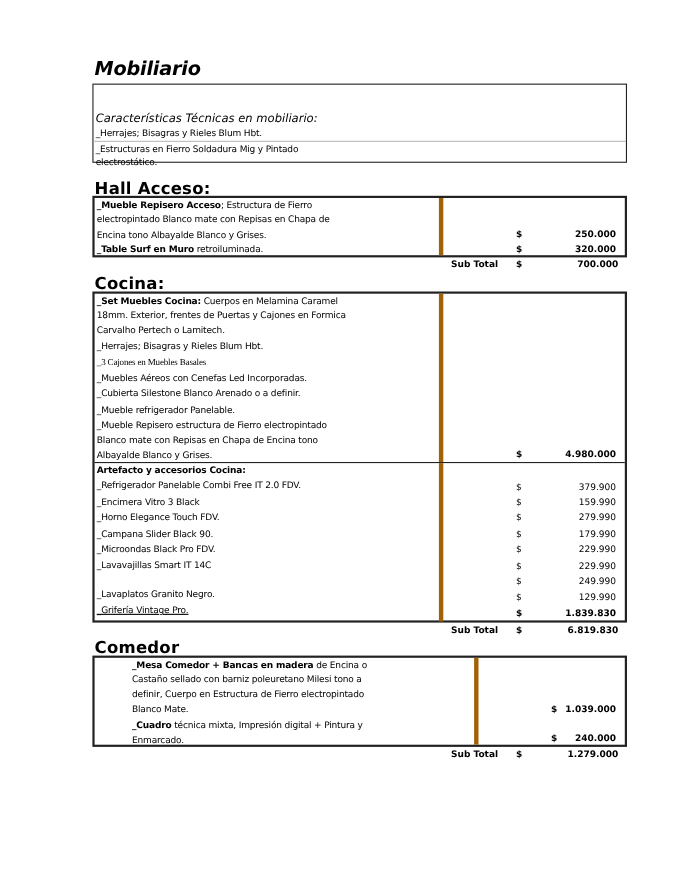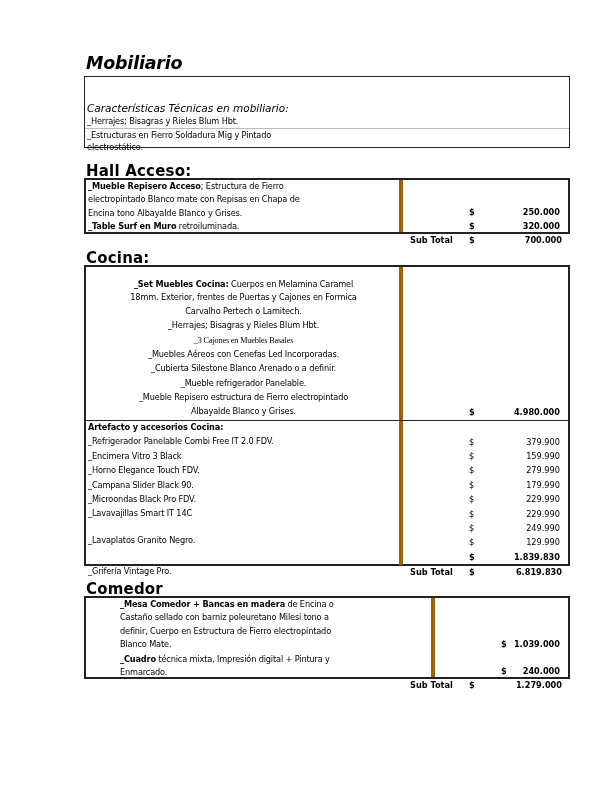--- a/index.html
+++ b/index.html
@@ -91,51 +91,52 @@
 </div>
 <div class="subtotal-row" style="top:234px;">
   <span class="lbl">Sub Total</span>
     <span class="cur">$</span>
     <span class="val">700.000</span>
 </div>
 
 <div class="section-title" style="top:249px;">Cocina:</div>
 <div class="box thick" style="top:265px; height:301px;">
   <div class="grid" style="height:153px;">
-    <div class="desc" style="padding-top:11px;text-align:center;">
+    <div class="desc" style="padding-top:0;">
       <div class="line"><b>_Set Muebles Cocina:</b><span> Cuerpos en Melamina Caramel</span></div>
       <div class="line"><span>18mm. Exterior, frentes de Puertas y Cajones en Formica</span></div>
       <div class="line"><span>Carvalho Pertech o Lamitech.</span></div>
       <div class="line" style="margin-top:1px;"><span>_Herrajes; Bisagras y Rieles Blum Hbt.</span></div>
       <div class="line" style="margin-top:1px;font-family:Liberation Serif, serif;"><span>_3 Cajones en Muebles Basales</span></div>
       <div class="line" style="margin-top:1px;"><span>_Muebles Aéreos con Cenefas Led Incorporadas.</span></div>
       <div class="line" style="margin-top:1px;"><span>_Cubierta Silestone Blanco Arenado o a definir.</span></div>
       <div class="line" style="margin-top:1px;"><span>_Mueble refrigerador Panelable.</span></div>
       <div class="line" style="margin-top:1px;"><span>_Mueble Repisero estructura de Fierro electropintado</span></div>
+      <div class="line"><span>Blanco mate con Repisas en Chapa de Encina tono</span></div>
       <div class="line"><span>Albayalde Blanco y Grises.</span></div>
     </div>
     <div class="amt">
       <div class="amt-row bold" style="top:139px;">
         <span class="cur">$</span>
           <span class="val">4.980.000</span>
       </div>
     </div>
   </div>
   <div class="divider-h"></div>
   <div class="grid" style="height:144px;">
     <div class="desc">
       <div class="line"><b>Artefacto y accesorios Cocina:</b></div>
       <div class="line" style="margin-top:1px;">_Refrigerador Panelable Combi Free IT 2.0 FDV.</div>
       <div class="line" style="margin-top:1px;">_Encimera Vitro 3 Black</div>
       <div class="line" style="margin-top:1px;">_Horno Elegance Touch FDV.</div>
       <div class="line" style="margin-top:1px;">_Campana Slider Black 90.</div>
       <div class="line" style="margin-top:1px;">_Microondas Black Pro FDV.</div>
       <div class="line" style="margin-top:1px;">_Lavavajillas Smart IT 14C</div>
       <div class="line" style="margin-top:13px;">_Lavaplatos Granito Negro.</div>
-      <div class="line" style="margin-top:18px;">_Grifería Vintage Pro.</div>
+      <div class="line" style="margin-top:1px;text-decoration:underline;">_Grifería Vintage Pro.</div>
     </div>
     <div class="amt">
       <div class="amt-row" style="top:14.5px;">
           <span class="cur">$</span>
           <span class="val">379.900</span>
         </div>
       <div class="amt-row" style="top:28.9px;">
           <span class="cur">$</span>
           <span class="val">159.990</span>
         </div>

